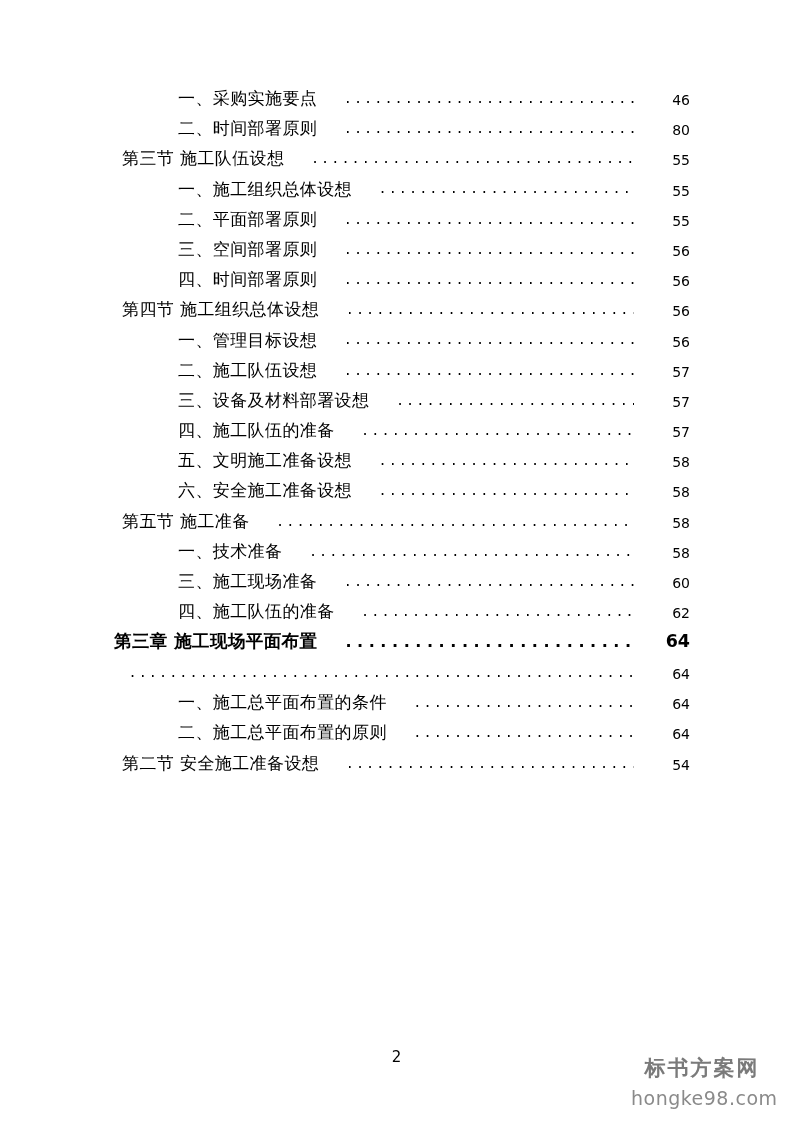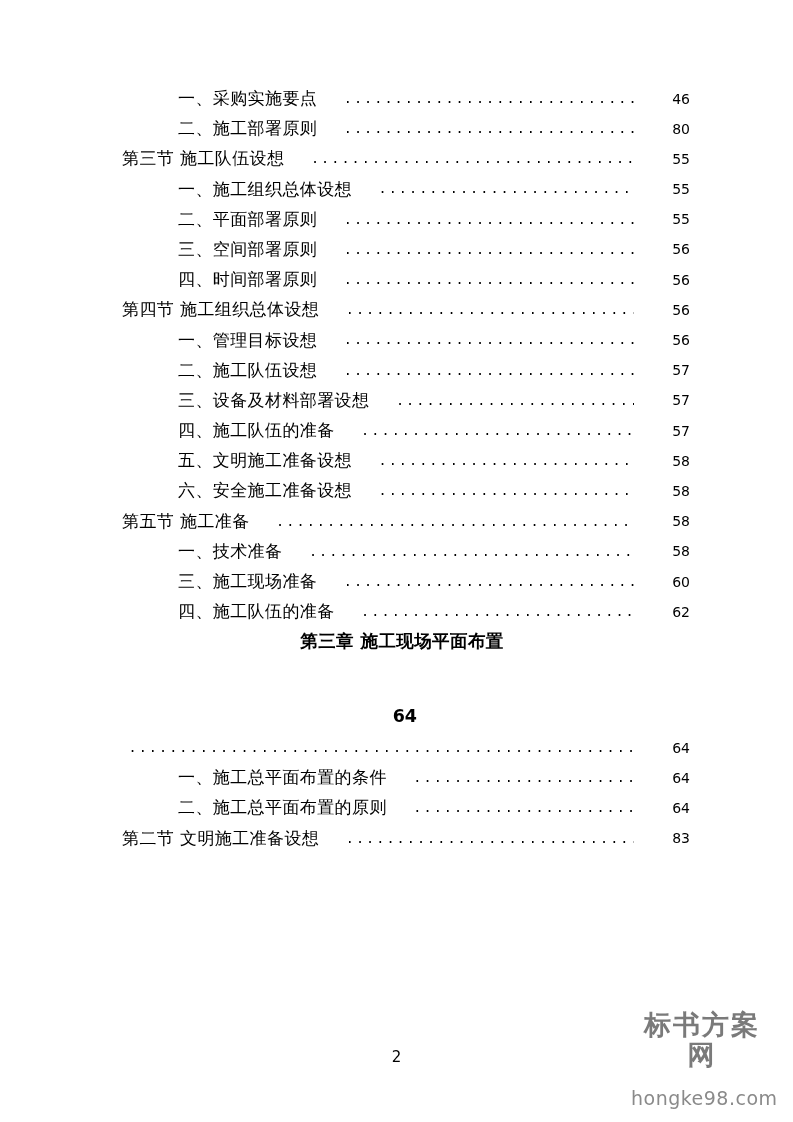--- a/index.html
+++ b/index.html
@@ -22,29 +22,29 @@
     height: 1122px;
   }
   .toc {
     position: absolute;
     left: 110px;
     top: 90px;
     width: 580px;
   }
   .toc-row {
     display: flex;
-    align-items: center;
+    align-items: flex-end;
     white-space: nowrap;
     font-size: 17px;
     line-height: 1.0;
     margin-bottom: 13.2px;
     gap: 20px;
   }
   
-  .lvl-chapter { padding-left: 4px; font-weight: bold; font-size: 17.5px; flex-direction: column; }
+  .lvl-chapter { padding-left: 4px; font-weight: bold; font-size: 17.5px; }
   .lvl-section { padding-left: 12px; }
   .lvl-item    { padding-left: 68px; }
 
   .toc-label {
     flex: 0 0 auto;
     letter-spacing: 0.4px;
   }
   .dots {
     flex: 1 1 auto;
     overflow: hidden;
@@ -82,47 +82,47 @@
   .watermark {
     position: absolute;
     right: 20px;
     bottom: 12px;
     width: 142px;
     text-align: center;
     color: #6b6b6b;
     user-select: none;
   }
   .wm-cn {
-    font-size: 27px;
+    font-size: 21px;
     letter-spacing: 2px;
     color: #7a7a7a;
     font-weight: bold;
     line-height: 1.1;
   }
   .wm-en {
     font-size: 19px;
     color: #8a8a8a;
     letter-spacing: 0.5px;
     line-height: 1.2;
-    margin-top: 18px;
+    margin-top: 7px;
   }
 </style>
 </head>
 <body>
 
 <div class="page">
 
   <div class="toc" id="toc-container">
       <div class="toc-row lvl-item">
         <span class="toc-label">一、采购实施要点</span>
         <span class="dots"></span>
         <span class="toc-page">46</span>
       </div>
       <div class="toc-row lvl-item">
-        <span class="toc-label">二、施工部署原则</span>
+        <span class="toc-label">二、时间部署原则</span>
         <span class="dots"></span>
         <span class="toc-page">80</span>
       </div>
       <div class="toc-row lvl-section">
         <span class="toc-label">第三节 施工队伍设想</span>
         <span class="dots"></span>
         <span class="toc-page">55</span>
       </div>
       <div class="toc-row lvl-item">
         <span class="toc-label">一、施工组织总体设想</span>
@@ -212,23 +212,23 @@
         <span class="toc-label">一、施工总平面布置的条件</span>
         <span class="dots"></span>
         <span class="toc-page">64</span>
       </div>
       <div class="toc-row lvl-item">
         <span class="toc-label">二、施工总平面布置的原则</span>
         <span class="dots"></span>
         <span class="toc-page">64</span>
       </div>
       <div class="toc-row lvl-section">
-        <span class="toc-label">第二节 文明施工准备设想</span>
-        <span class="dots"></span>
-        <span class="toc-page">83</span>
+        <span class="toc-label">第二节 安全施工准备设想</span>
+        <span class="dots"></span>
+        <span class="toc-page">54</span>
       </div>
     </div>
 
   <div class="page-number">2</div>
 
   <div class="watermark">
     <div class="wm-cn">标书方案网</div>
     <div class="wm-en">hongke98.com</div>
   </div>
 

